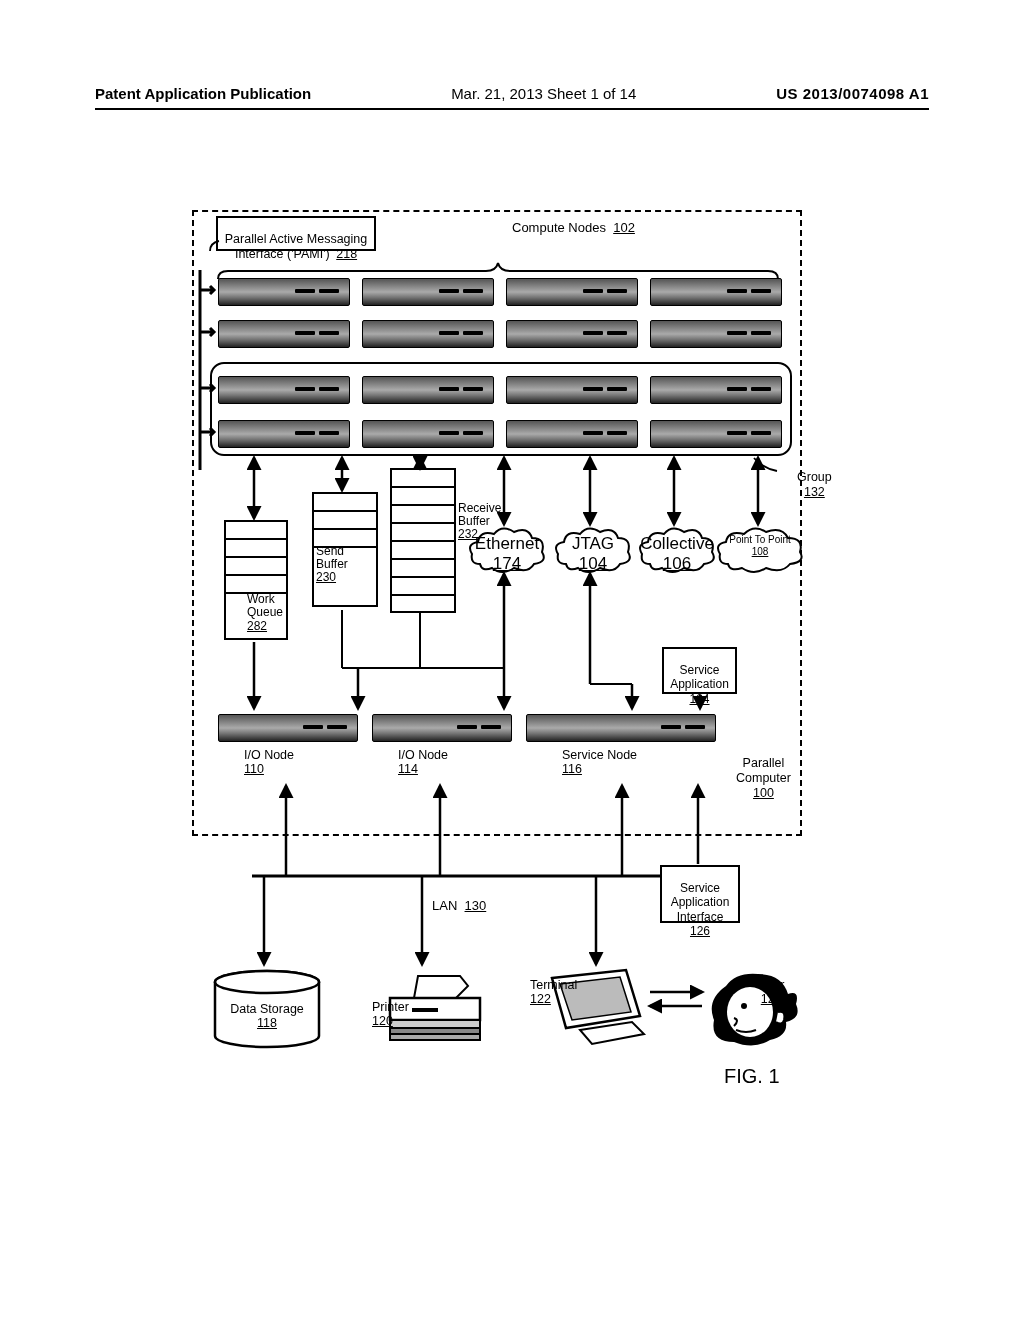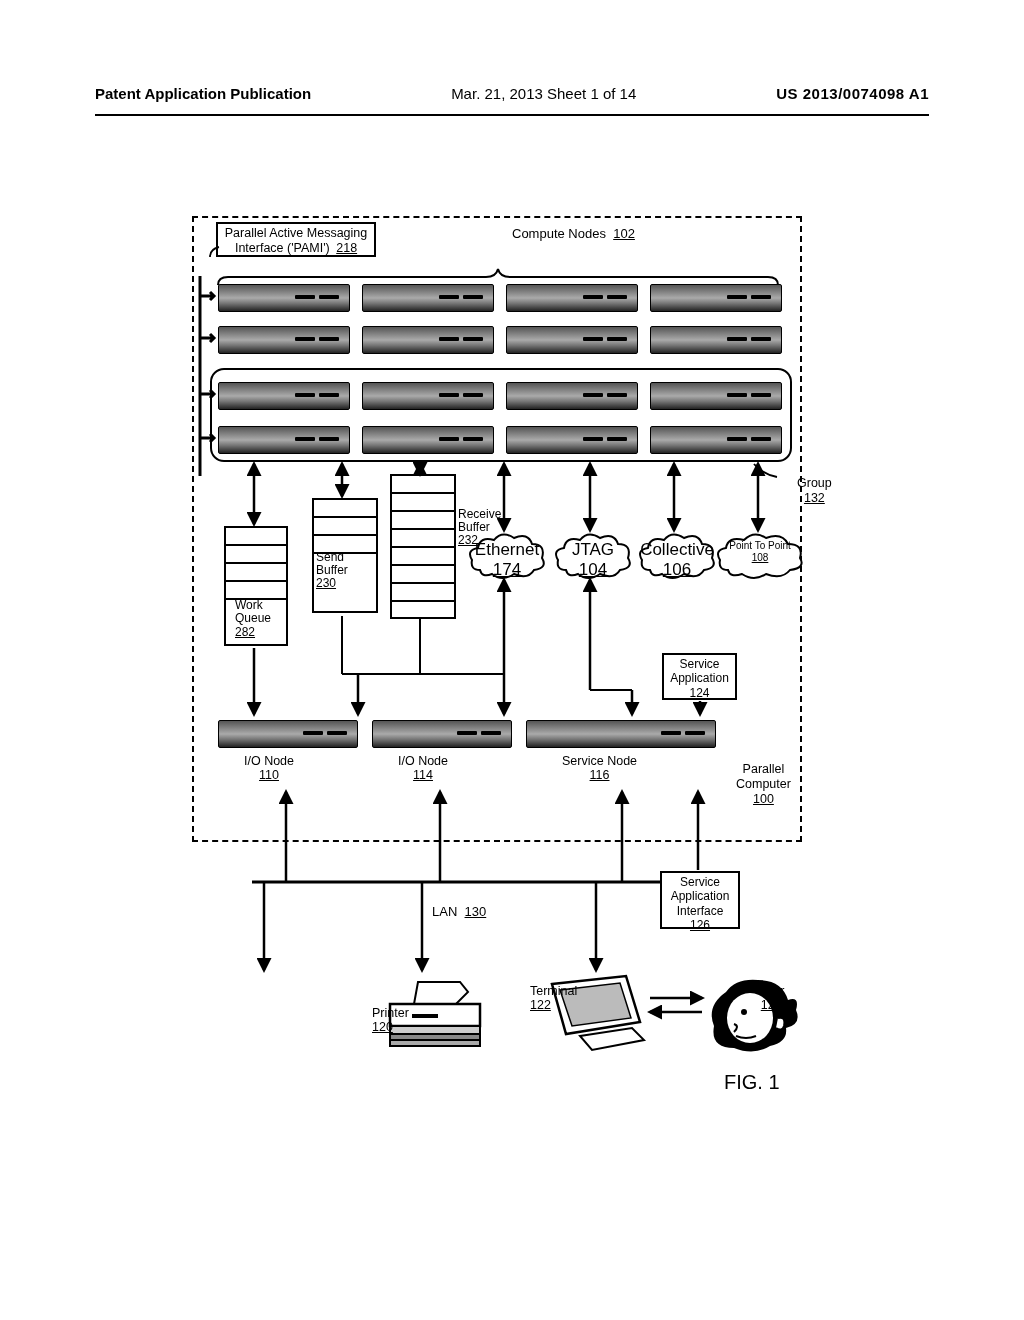--- a/index.html
+++ b/index.html
@@ -1,24 +1,24 @@
 <!DOCTYPE html>
 <html><head>
 <meta charset="utf-8">
 <style>
   * { box-sizing: border-box; margin: 0; padding: 0; }
   body { font-family: Arial, sans-serif; background: #fff; width: 1024px; height: 1320px; position: relative; }
   .page { width: 1024px; height: 1320px; position: relative; padding: 85px 95px 0 95px; }
-  .header { display: flex; justify-content: space-between; align-items: baseline; font-size: 15px; border-bottom: 2px solid #000; padding-bottom: 12px; margin-bottom: 100px; }
+  .header { display: flex; justify-content: space-between; align-items: baseline; font-size: 15px; border-bottom: 2px solid #000; padding-bottom: 6px; margin-bottom: 100px; }
   .header .left { font-weight: bold; }
   .header .center { }
   .header .right { font-weight: bold; letter-spacing: 0.5px; }
   .figure-area { position: relative; width: 640px; height: 840px; margin: 0 auto; }
   .dashed-border { position: absolute; left: 0; top: 0; width: 610px; height: 626px; border: 2.5px dashed #000; }
-  .label-box { position: absolute; border: 2px solid #000; background: #fff; font-size: 12px; text-align: center; padding: 2px 4px; line-height: 1.2; }
+  .label-box { position: absolute; border: 2px solid #000; background: #fff; font-size: 12px; text-align: center; padding: 14px 4px; line-height: 1.2; }
   .label-free { position: absolute; font-size: 12.5px; text-align: center; line-height: 1.2; }
   .underline { text-decoration: underline; }
   .pami-box { left: 24px; top: 6px; width: 160px; height: 35px; font-size: 12.5px; }
   .pami-leader { position: absolute; left: 16px; top: 30px; width: 12px; height: 12px; }
   .compute-nodes-header { position: absolute; left: 320px; top: 10px; font-size: 13px; }
 
   .rack-row { position: absolute; left: 26px; height: 28px; display: flex; gap: 12px; }
   .rack-row.r1 { top: 68px; }
   .rack-row.r2 { top: 110px; }
   .rack-row.r3 { top: 166px; }
@@ -29,38 +29,38 @@
 
   .brace-top { position: absolute; left: 26px; top: 52px; width: 560px; height: 18px; }
   .group-bubble { position: absolute; left: 18px; top: 152px; width: 582px; height: 94px; border: 2px solid #000; border-radius: 14px; }
   .group-label { left: 564px; top: 260px; border:none;padding-left:41px; }
 
   .side-arrows { position: absolute; left: 4px; top: 60px; width: 20px; height: 200px; }
 
   .stack-box { position: absolute; border:2px solid #000; width:60px; }
   .stack-cell { border-bottom:2px solid #000; height:18px; width:100%; }
   .stack-cell:last-child { border-bottom:none; }
-  .stack-label-inner { position:absolute; bottom:4px; left:9px; right:4px; font-size:12px; text-align:left; line-height:1.15; }
+  .stack-label-inner { position:absolute; bottom:4px; left:21px; right:4px; font-size:12px; text-align:left; line-height:1.15; }
 
   .work-queue { left: 32px; top: 310px; height: 120px; width: 64px; }
   .send-buffer-stack { left: 120px; top: 282px; height: 115px; width: 66px; }
   .recv-buffer-stack { left: 198px; top: 258px; height: 145px; width: 66px; }
 
   .mini-label { position:absolute; font-size:12px; line-height:1.1; }
 
   .cloud { position: absolute; width: 78px; height: 48px; }
   .cloud-body { position:absolute; inset:0; }
   .cloud-text { position:absolute; width:100%; text-align:center; top:8px; font-size:17px; line-height:1.15; }
 
   .svc-app-box { left: 470px; top: 437px; width: 75px; height: 47px; }
 
   .bottom-nodes-row { position: absolute; left: 26px; top: 504px; display:flex; gap: 14px; }
   .bottom-nodes-row .node-unit { width: 140px; }
 
-  .io-label { position:absolute; font-size:12.5px; text-align:center; line-height:1.15; }
+  .io-label { position:absolute; font-size:12.5px; text-align:left; line-height:1.15; }
 
   .parallel-comp { left: 544px; top: 546px; border:none; }
 
   .lan-label { position:absolute; left:240px; top:688px; font-size:13px;text-align:center; }
   .svc-app-if-box { left: 468px; top: 655px; width: 80px; height: 58px; }
 
   .storage-cyl { position: absolute; left: 20px; top: 760px; width: 110px; height: 80px; }
   .printer-box { position: absolute; left: 178px; top: 760px; width: 120px; height: 80px; }
   .terminal-box { position: absolute; left: 340px; top: 760px; width: 120px; height: 80px; }
   .user-head { position: absolute; left: 512px; top: 760px; width: 100px; height: 80px; }
@@ -299,20 +299,31 @@
       <span>LAN</span>&nbsp;&nbsp;<span class="underline">130</span>
     </div>
 
     <div class="label-box svc-app-if-box">
       <span style="white-space:pre-line;">Service
 Application
 Interface</span><br>
       <span class="underline">126</span>
     </div>
 
+    <div class="storage-cyl">
+      <svg viewBox="0 0 110 80" width="110" height="80">
+        <ellipse cx="55" cy="12" rx="52" ry="11" fill="#fff" stroke="#000" stroke-width="2.5"></ellipse>
+        <path d="M3 12 L3 66 A52 11 0 0 0 107 66 L107 12" fill="#fff" stroke="#000" stroke-width="2.5"></path>
+        <ellipse cx="55" cy="12" rx="52" ry="11" fill="#fff" stroke="#000" stroke-width="2.5"></ellipse>
+      </svg>
+      <div class="device-label" style="left:16px; top:32px; text-align:center; width:78px;">
+        <span>Data Storage</span><br>
+        <span class="underline">118</span>
+      </div>
+    </div>
 
     <div class="printer-box">
       <svg viewBox="0 0 120 80" width="120" height="80">
         <path d="M48 6 L90 6 L98 16 L86 28 L44 28 Z" fill="#fff" stroke="#000" stroke-width="2"></path>
         <rect x="20" y="28" width="90" height="22" fill="#fff" stroke="#000" stroke-width="2.5"></rect>
         <rect x="20" y="50" width="90" height="8" fill="#ccc" stroke="#000" stroke-width="2"></rect>
         <rect x="20" y="58" width="90" height="6" fill="#888" stroke="#000" stroke-width="2"></rect>
         <rect x="20" y="64" width="90" height="6" fill="#aaa" stroke="#000" stroke-width="2"></rect>
         <rect x="42" y="38" width="26" height="4" fill="#000"></rect>
       </svg>

